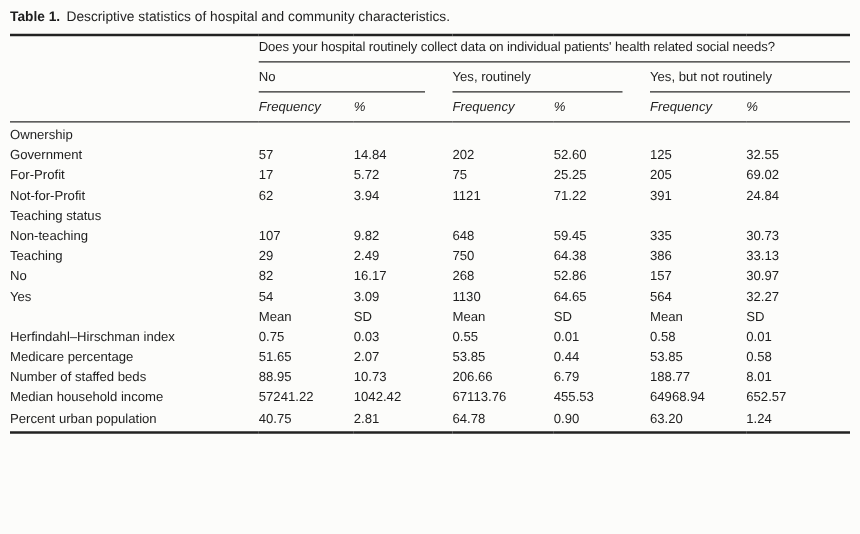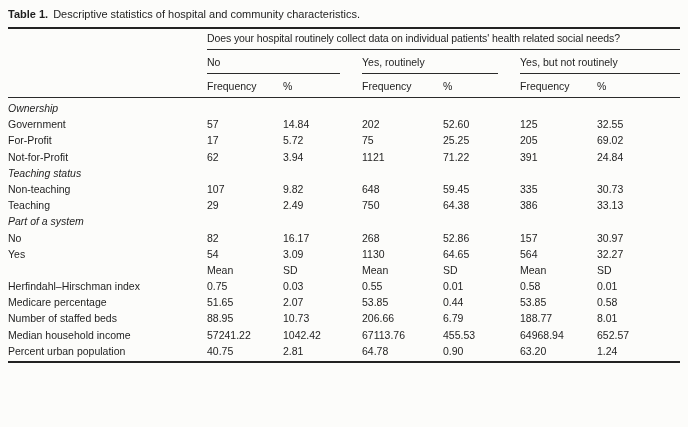--- a/index.html
+++ b/index.html
@@ -41,29 +41,30 @@
   .grp {
     border-bottom: 1px solid #2a2a2a;
     padding: 6px 0 5px 0;
     margin-right: 22px;
     white-space: nowrap;
   }
   .grp.last { margin-right: 0; }
   tr.colhead-row td {
     border-bottom: 1px solid #2a2a2a;
     padding: 6px 0 5px 0;
+    font-style: italic;
   }
   tbody td {
     padding: 1.8px 0;
     line-height: 12.6px;
     white-space: nowrap;
   }
   tbody tr:first-child td { padding-top: 4px; }
   tbody tr:last-child td { padding-bottom: 4px; }
-  td.lbl.section { font-style: italic; }
+  td.lbl.section { }
 </style>
 </head>
 <body>
 
 <div class="page">
   <div class="caption">
     <span class="caption-label">Table 1.</span><span class="caption-text">Descriptive statistics of hospital and community characteristics.</span>
   </div>
 
   <table>
@@ -163,29 +164,20 @@
         <tr>
           <td class="lbl">Teaching</td>
           <td>29</td>
           <td>2.49</td>
           <td>750</td>
           <td>64.38</td>
           <td>386</td>
           <td>33.13</td>
         </tr>
         <tr>
-          <td class="lbl section">Part of a system</td>
-          <td></td>
-          <td></td>
-          <td></td>
-          <td></td>
-          <td></td>
-          <td></td>
-        </tr>
-        <tr>
           <td class="lbl">No</td>
           <td>82</td>
           <td>16.17</td>
           <td>268</td>
           <td>52.86</td>
           <td>157</td>
           <td>30.97</td>
         </tr>
         <tr>
           <td class="lbl">Yes</td>

